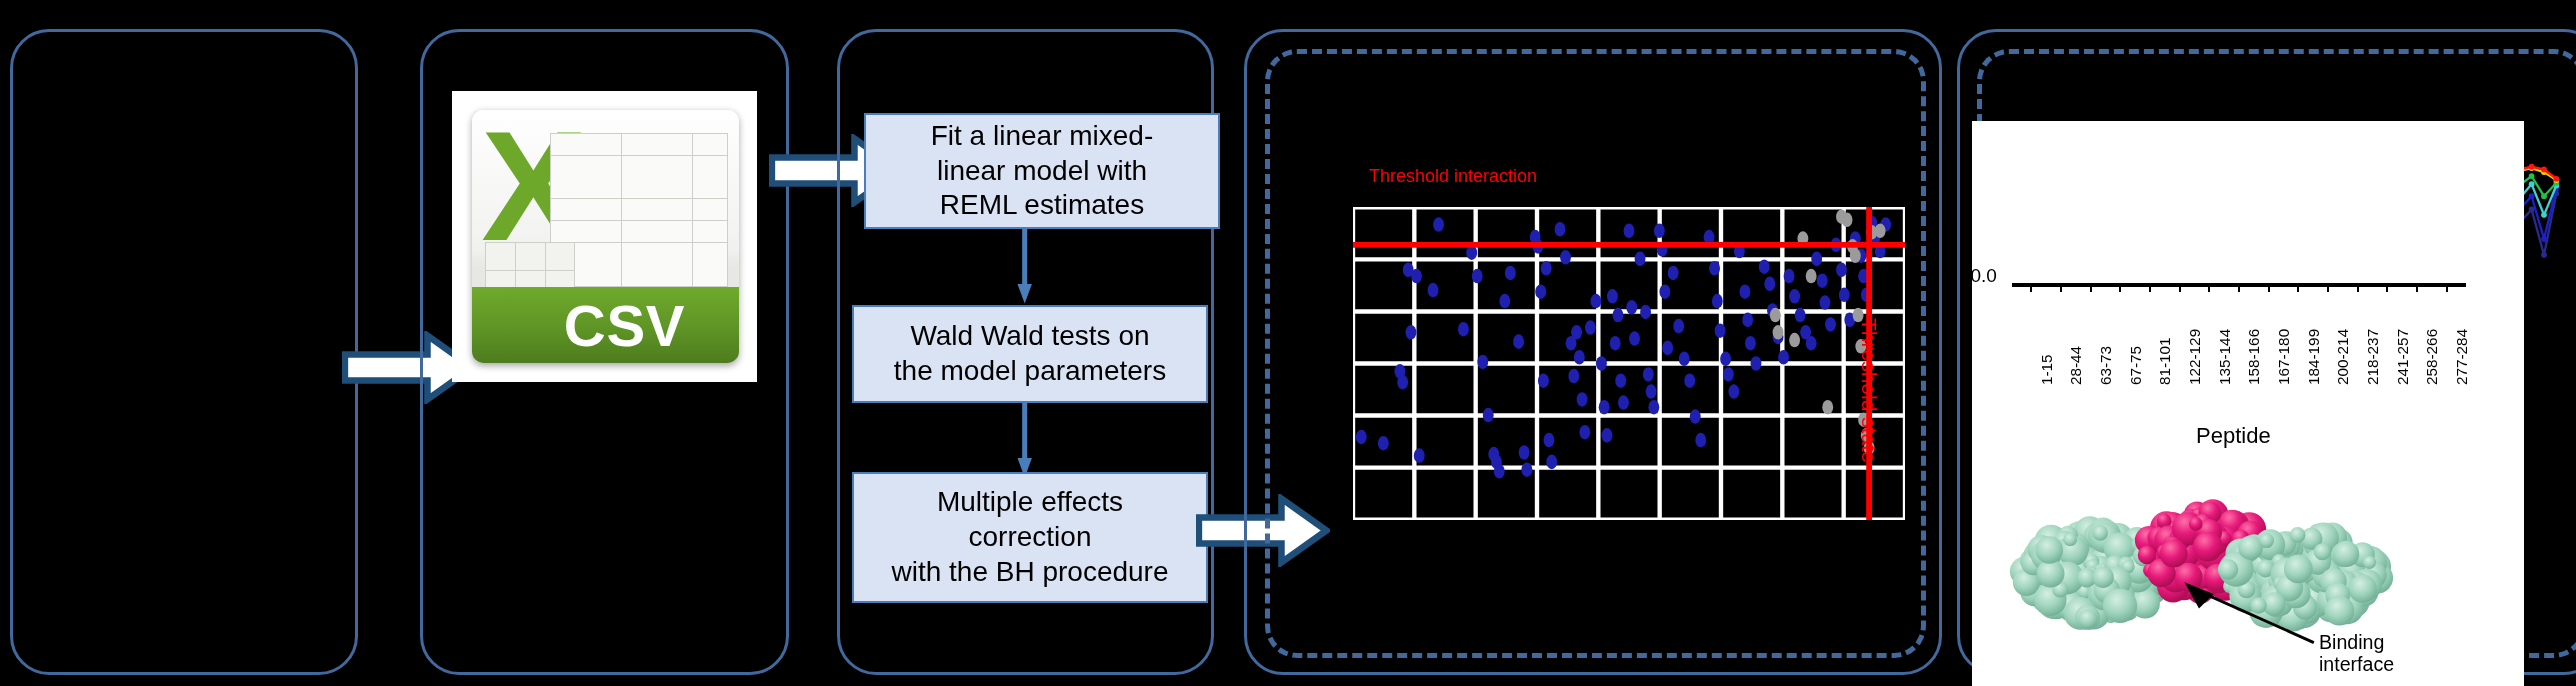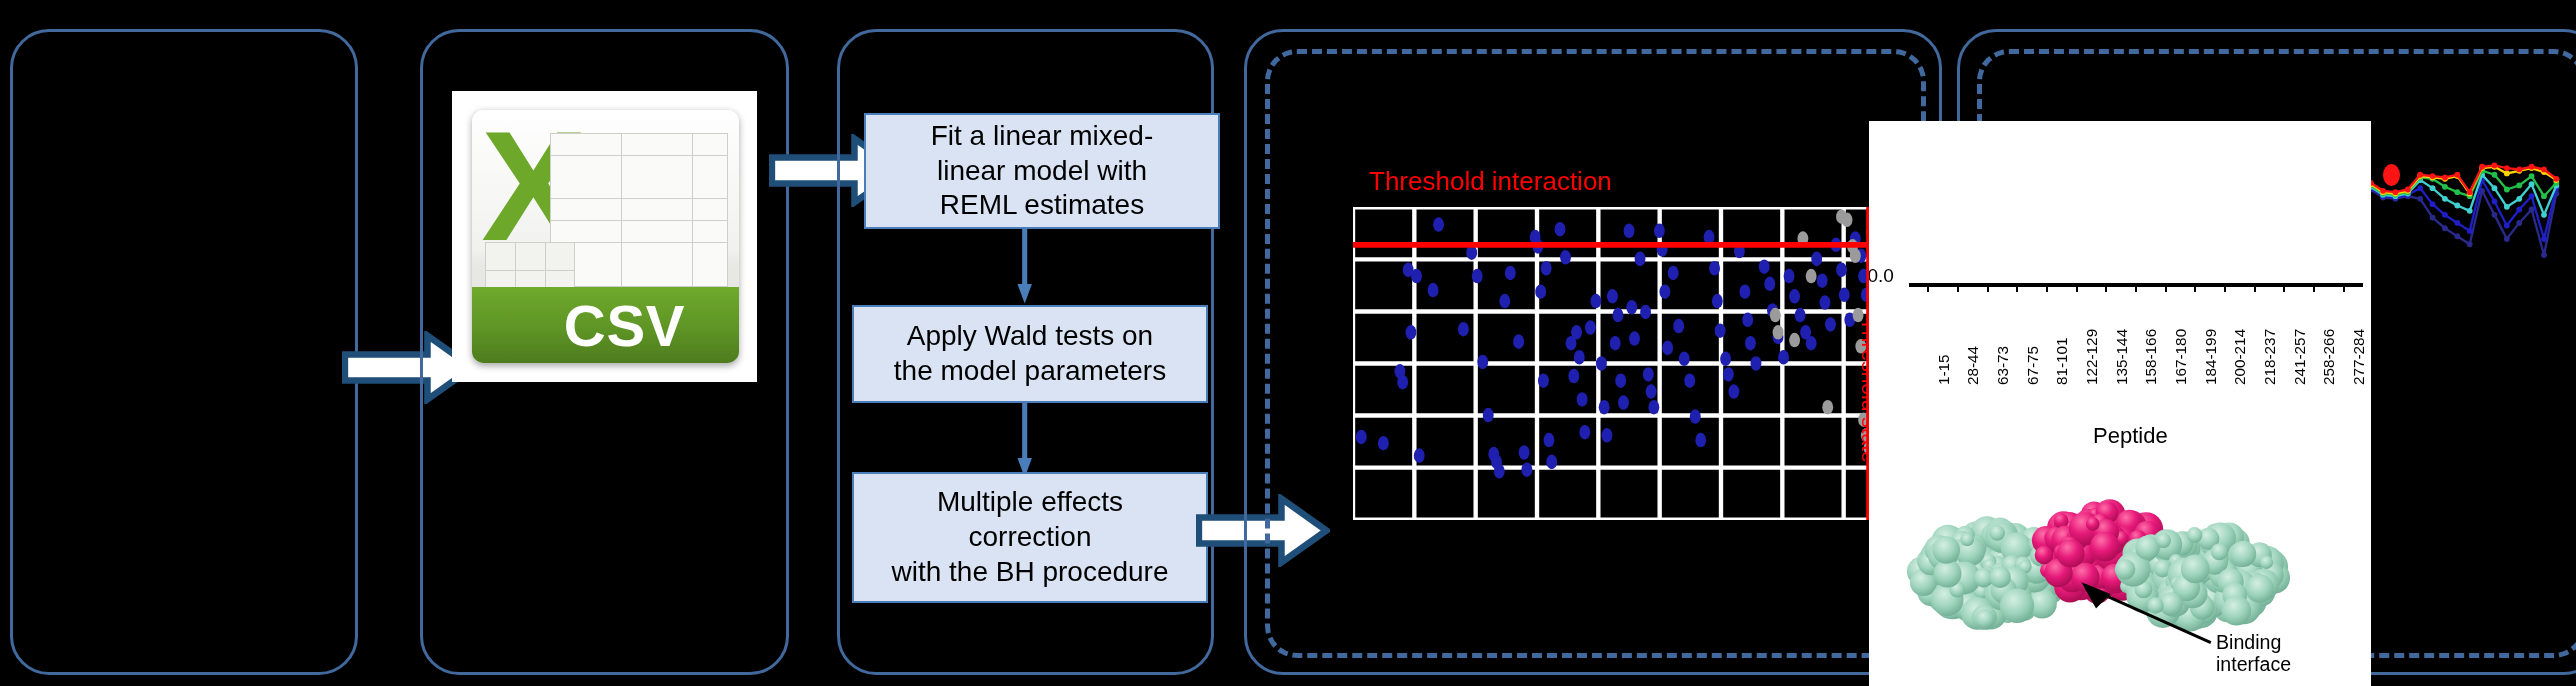--- a/index.html
+++ b/index.html
@@ -41,21 +41,21 @@
          color:#6DA82B;font-size:156px;font-weight:bold;line-height:.92;
          font-family:"Liberation Sans",sans-serif;text-align:center;}
   .csv-band{position:absolute;left:0;right:0;bottom:0;height:30%;
             background:linear-gradient(180deg,#6FAA2C 0%,#5E9425 55%,#4E7C1E 100%);
             display:flex;align-items:center;justify-content:center;padding-left:38px;}
   .csv-band span{color:#fff;font-size:58px;font-weight:bold;letter-spacing:0.7px;
             font-family:"Liberation Sans",sans-serif;}
 
   
   .scatter-wrap{position:absolute;}
-  .thr-int{position:absolute;color:#FF0000;font-size:26px;font-weight:normal;white-space:nowrap;text-align:right;}
+  .thr-int{position:absolute;color:#FF0000;font-size:18px;font-weight:normal;white-space:nowrap;text-align:right;}
   .thr-state{position:absolute;color:#FF0000;font-size:21px;white-space:nowrap;
              transform:rotate(90deg);transform-origin:left top;}
 
   
   .white-panel{position:absolute;background:#ffffff;overflow:hidden;}
   .peptide-tick{position:absolute;font-size:15.3px;color:#000;white-space:nowrap;
                 transform:rotate(-90deg);transform-origin:left top;
                 font-family:"Liberation Sans",sans-serif;}
   .peptide-axis-label{position:absolute;font-size:22px;color:#000;}
   .yzero{position:absolute;font-size:19px;color:#000;}
@@ -149,21 +149,21 @@
 
   <div class="vconn" style="left:1016px;top:229px;width:17.4px;height:76px;">
     <svg width="17.4" height="76" viewBox="0 0 24 105">
       <line x1="12" y1="0" x2="12" y2="78" stroke="#4A7EBB" stroke-width="7"></line>
       <path d="M2 76 L22 76 L12 103 Z" fill="#4A7EBB"></path>
     </svg>
   </div>
 
   <div class="pbox" style="left:852px;top:305px;width:356px;height:98px;">
     <div>
-      <div><span>Apply </span><b>Wald tests</b><span> on</span></div>
+      <div><span>Wald </span><b>Wald tests</b><span> on</span></div>
       <div><span>the model parameters</span></div>
     </div>
   </div>
 
   <div class="vconn" style="left:1016px;top:403px;width:17.4px;height:76px;">
     <svg width="17.4" height="76" viewBox="0 0 24 105">
       <line x1="12" y1="0" x2="12" y2="78" stroke="#4A7EBB" stroke-width="7"></line>
       <path d="M2 76 L22 76 L12 103 Z" fill="#4A7EBB"></path>
     </svg>
   </div>
@@ -626,21 +626,21 @@
         </g>
     </svg>
   </div>
 
   <div class="legend-dot" style="left:2197px;top:164px;width:16.7px;height:22px;background:#1F1FC8;"></div>
   <div class="legend-dot" style="left:2237px;top:164px;width:16.7px;height:22px;background:#3FD0D0;"></div>
   <div class="legend-dot" style="left:2295px;top:164px;width:16.7px;height:22px;background:#22C04A;"></div>
   <div class="legend-dot" style="left:2349px;top:164px;width:16.7px;height:22px;background:#FFD400;"></div>
   <div class="legend-dot" style="left:2383px;top:164px;width:16.7px;height:22px;background:#FF1414;"></div>
 
-  <div class="white-panel" style="left:1869px;top:121px;width:502px;height:566px;">
+  <div class="white-panel" style="left:1972px;top:121px;width:552px;height:566px;">
 
     <div style="position:absolute;left:40px;top:162px;width:454px;height:3.6px;background:#000;"></div>
     <div class="yzero" style="left:-1.5px;top:144px;">0.0</div>
 
     <div id="tick-marks" style="position:absolute;left:0;top:0;width:502px;height:174px;">
         <div class="tickmark" style="position: absolute; left: 58px; top: 162px; width: 2.2px; height: 9.4px; background: rgb(0, 0, 0);"></div>
         <div class="tickmark" style="position: absolute; left: 88px; top: 162px; width: 2.2px; height: 9.4px; background: rgb(0, 0, 0);"></div>
         <div class="tickmark" style="position: absolute; left: 118px; top: 162px; width: 2.2px; height: 9.4px; background: rgb(0, 0, 0);"></div>
         <div class="tickmark" style="position: absolute; left: 147px; top: 162px; width: 2.2px; height: 9.4px; background: rgb(0, 0, 0);"></div>
         <div class="tickmark" style="position: absolute; left: 177px; top: 162px; width: 2.2px; height: 9.4px; background: rgb(0, 0, 0);"></div>

